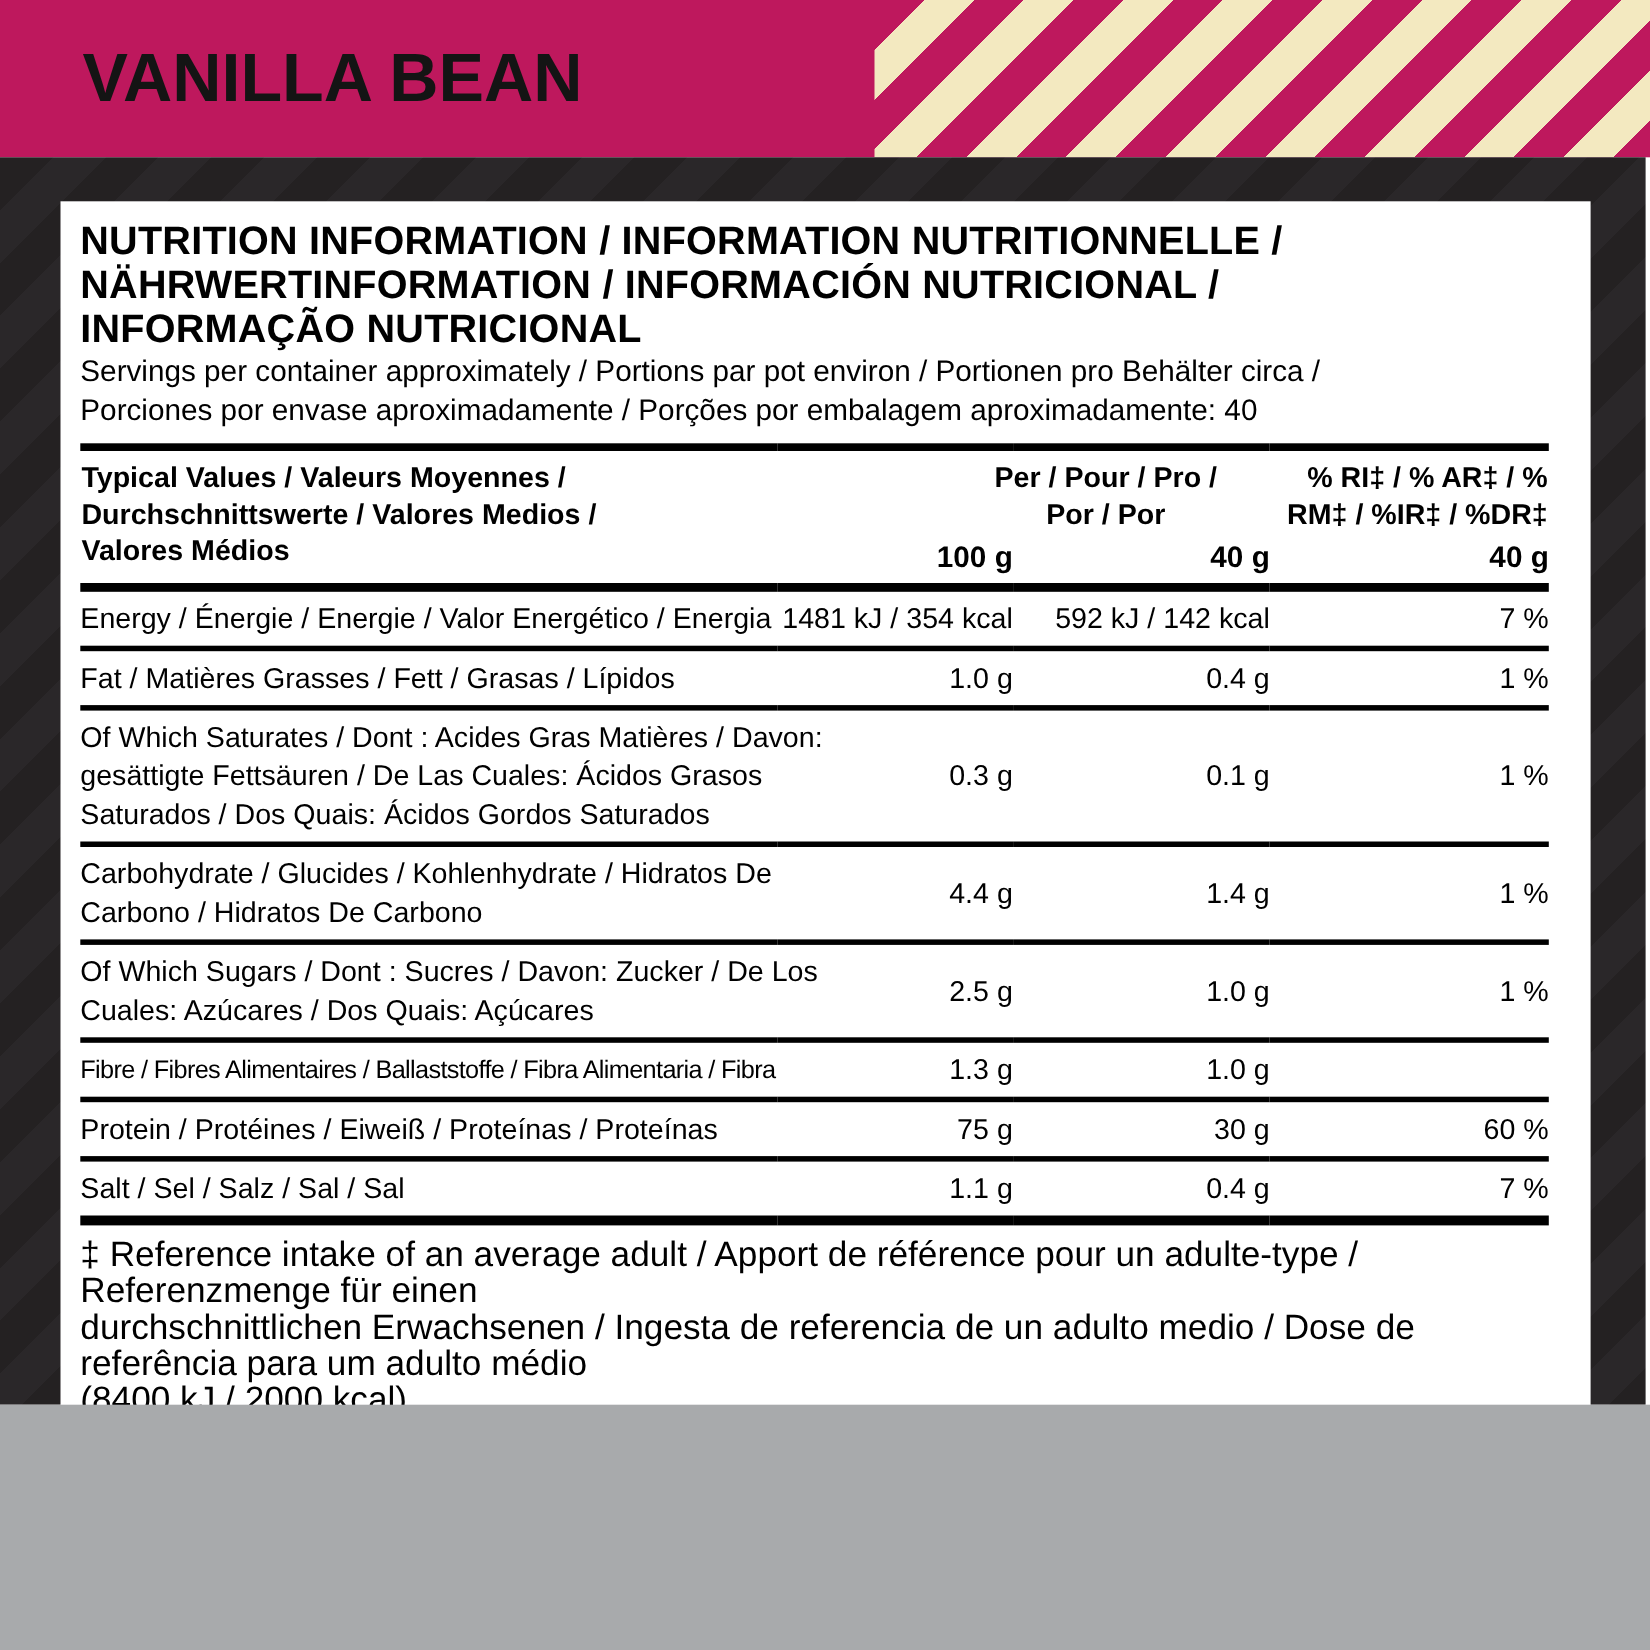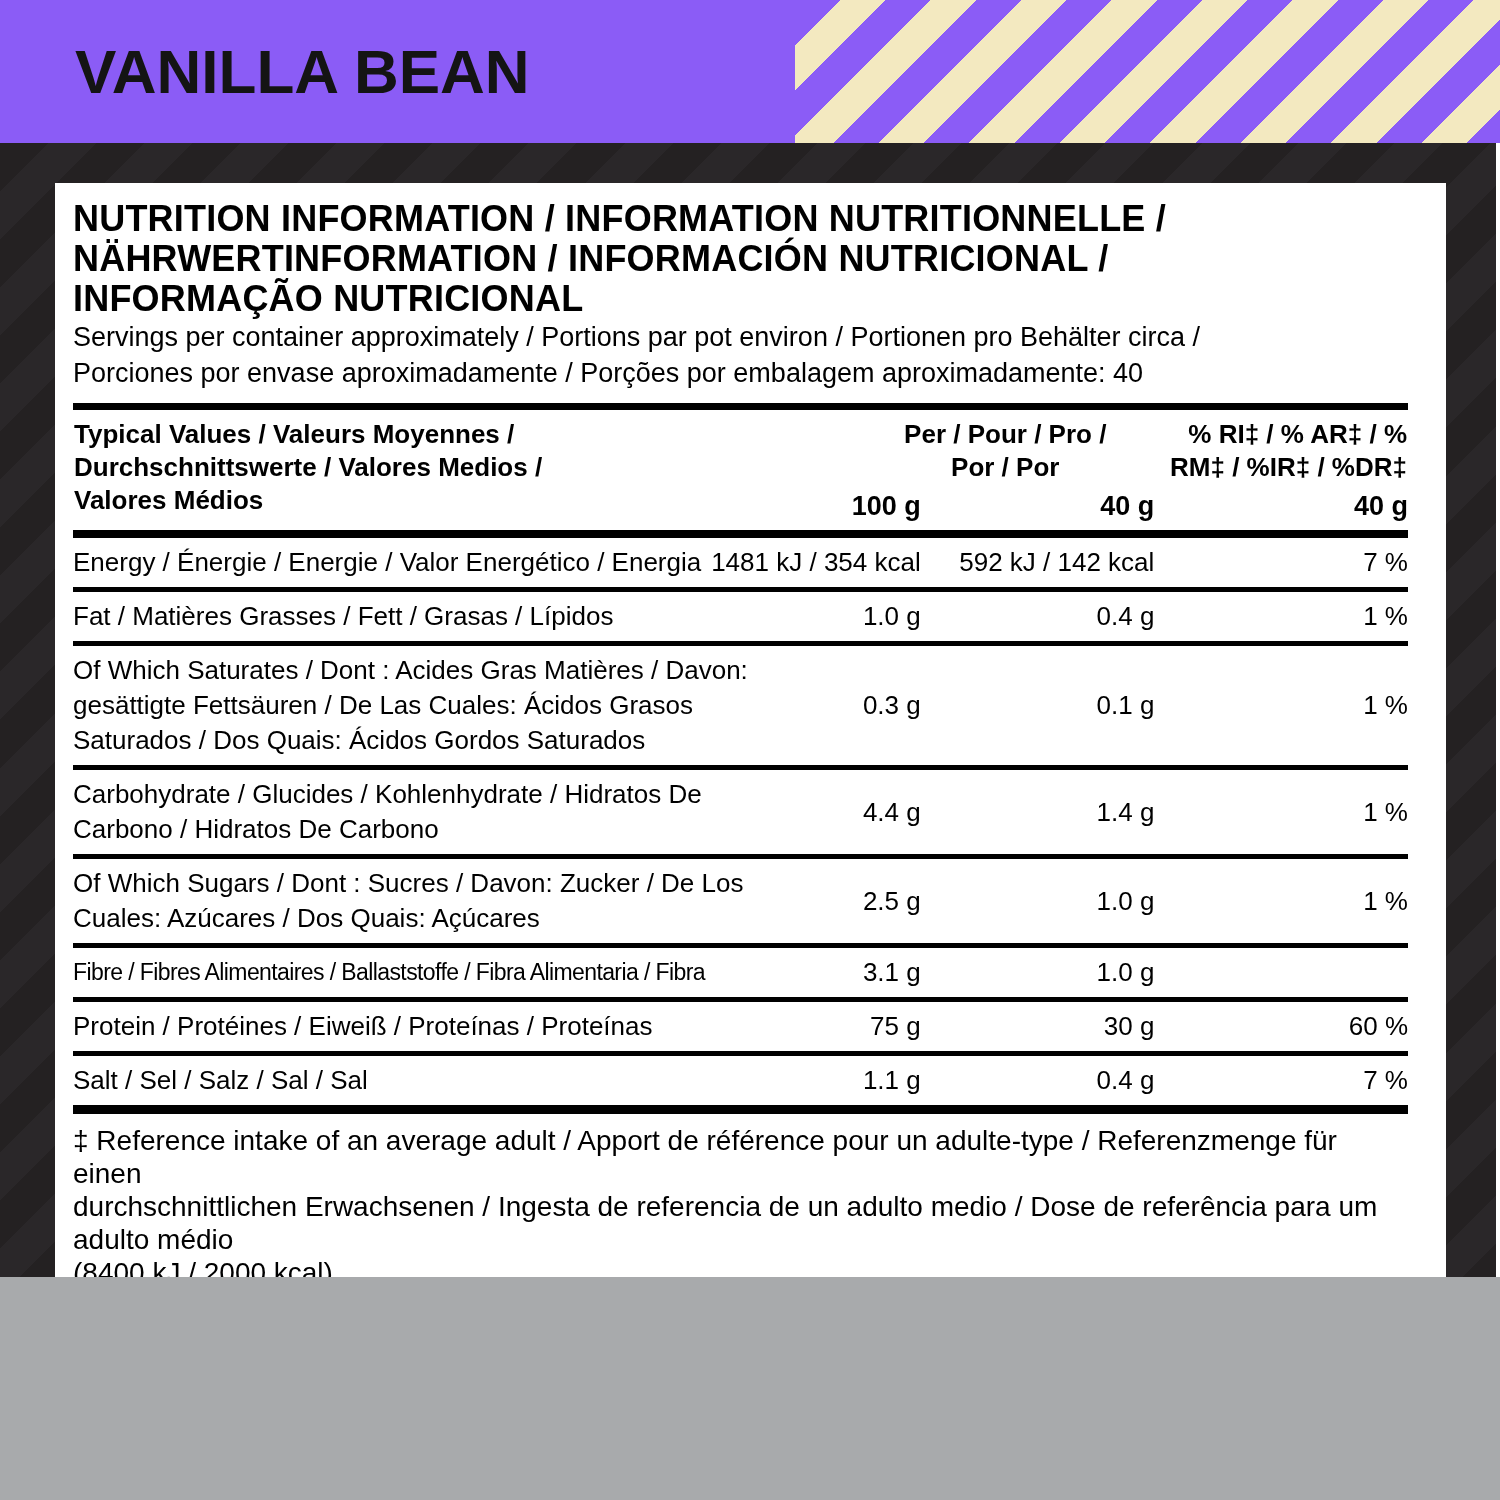--- a/index.html
+++ b/index.html
@@ -6,21 +6,21 @@
   body {
     width:1500px; height:1500px;
     font-family:"Liberation Sans", sans-serif;
     background:#ffffff; color:#000;
   }
   .page { position:relative; width:1500px; height:1500px; overflow:hidden; }
 
   
   .banner {
     position:absolute; left:0; top:0; width:1500px; height:143px;
-    background:#8b5cf6; overflow:hidden;
+    background:#be185d; overflow:hidden;
   }
   .banner-stripes {
     position:absolute; top:0; right:0; height:143px; width:47%;
     background:repeating-linear-gradient(135deg,
       rgba(255,255,255,0) 0 32px, #f3e9c0 32px 64px);
   }
   .flavor-title {
     position:absolute; left:75px; top:71px; transform:translateY(-50%);
     margin:0; font-size:62px; font-weight:bold; color:#141414;
     letter-spacing:0px; white-space:nowrap;
@@ -64,21 +64,21 @@
   tr.hdr-units th { text-align:right; font-size:27px; line-height:27px; padding:8px 0 10px; white-space:nowrap; }
 
   tbody tr { border-bottom:5px solid #000; }
   tbody tr:last-child { border-bottom:9px solid #000; }
   tbody td { font-size:26px; line-height:35px; padding:7px 0; vertical-align:middle; }
   td.lbl { text-align:left; white-space:pre; }
   td.lbl.condensed { font-size:23px; letter-spacing:-0.6px; }
   td.num { text-align:right; white-space:nowrap; }
 
   .footnote {
-    margin:10px 0 0; font-size:28px; line-height:33px; white-space:pre-line;
+    margin:10px 0 0; font-size:32px; line-height:33px; white-space:pre-line;
   }
 
   
   .gray-footer {
     position:absolute; left:0; top:1277px; width:1500px; height:223px;
     background:#a8aaac;
   }
 </style>
 </head>
 <body>
@@ -153,21 +153,21 @@
           </tr>
           <tr>
             <td class="lbl">Of Which Sugars / Dont : Sucres / Davon: Zucker / De Los
 Cuales: Azúcares / Dos Quais: Açúcares</td>
             <td class="num">2.5 g</td>
             <td class="num">1.0 g</td>
             <td class="num">1 %</td>
           </tr>
           <tr>
             <td class="lbl condensed">Fibre / Fibres Alimentaires / Ballaststoffe / Fibra Alimentaria / Fibra</td>
-            <td class="num">3.1 g</td>
+            <td class="num">1.3 g</td>
             <td class="num">1.0 g</td>
             <td class="num"></td>
           </tr>
           <tr>
             <td class="lbl">Protein / Protéines / Eiweiß / Proteínas / Proteínas</td>
             <td class="num">75 g</td>
             <td class="num">30 g</td>
             <td class="num">60 %</td>
           </tr>
           <tr>

